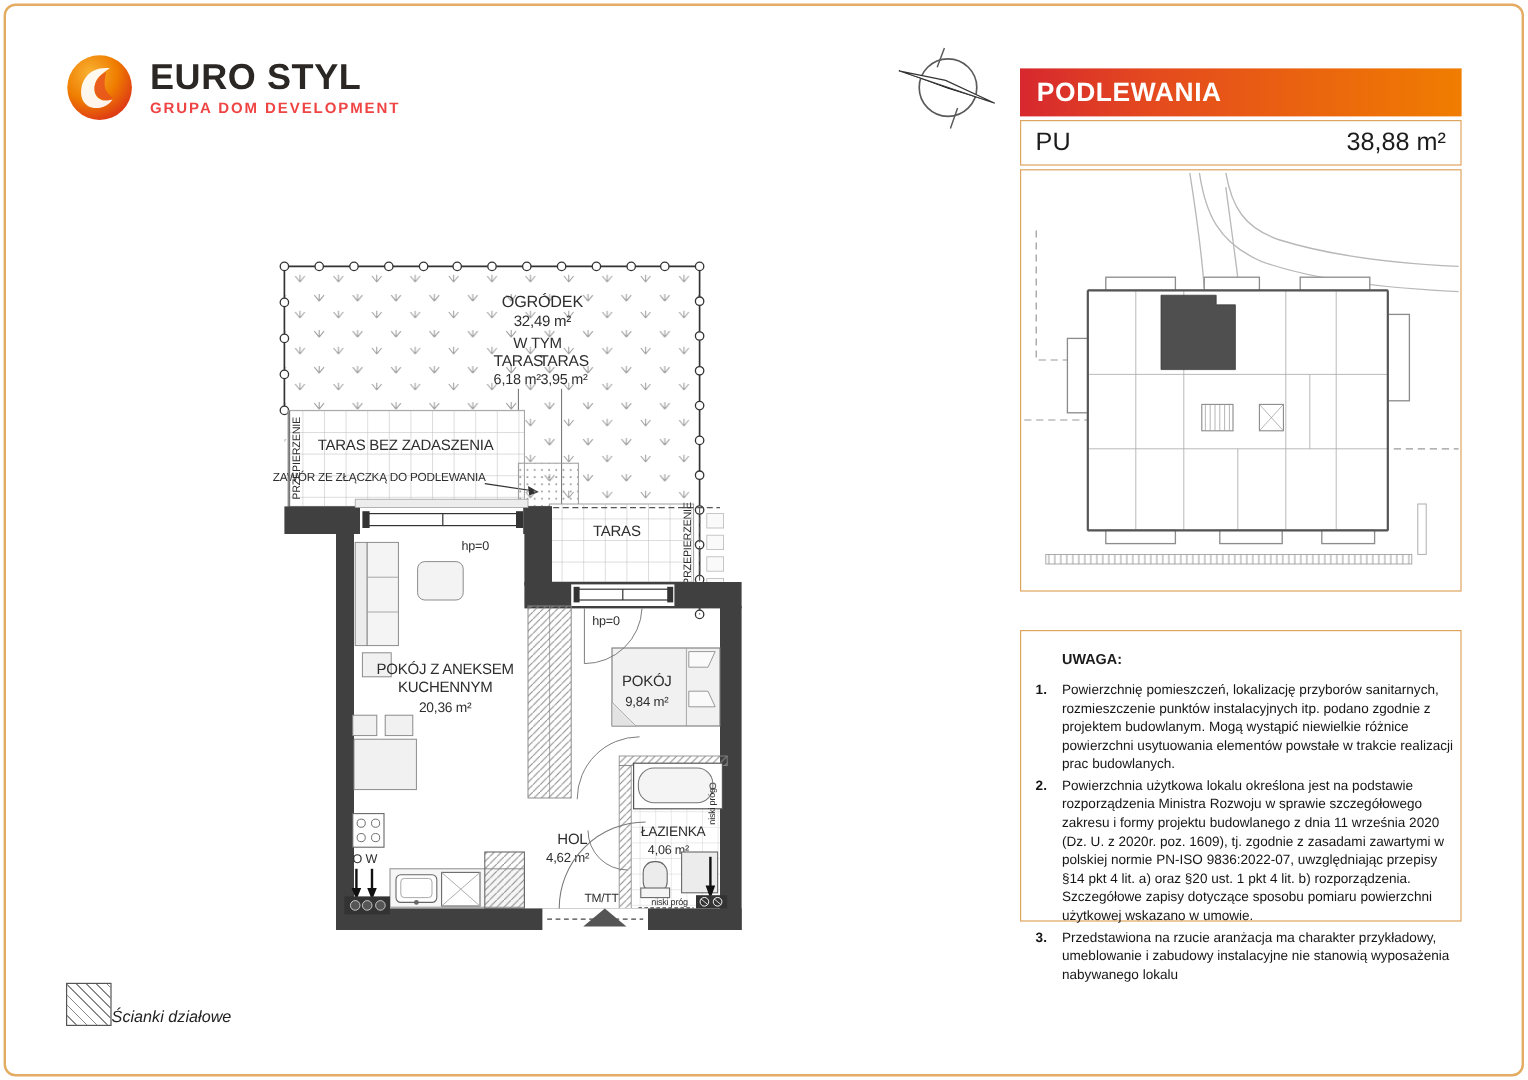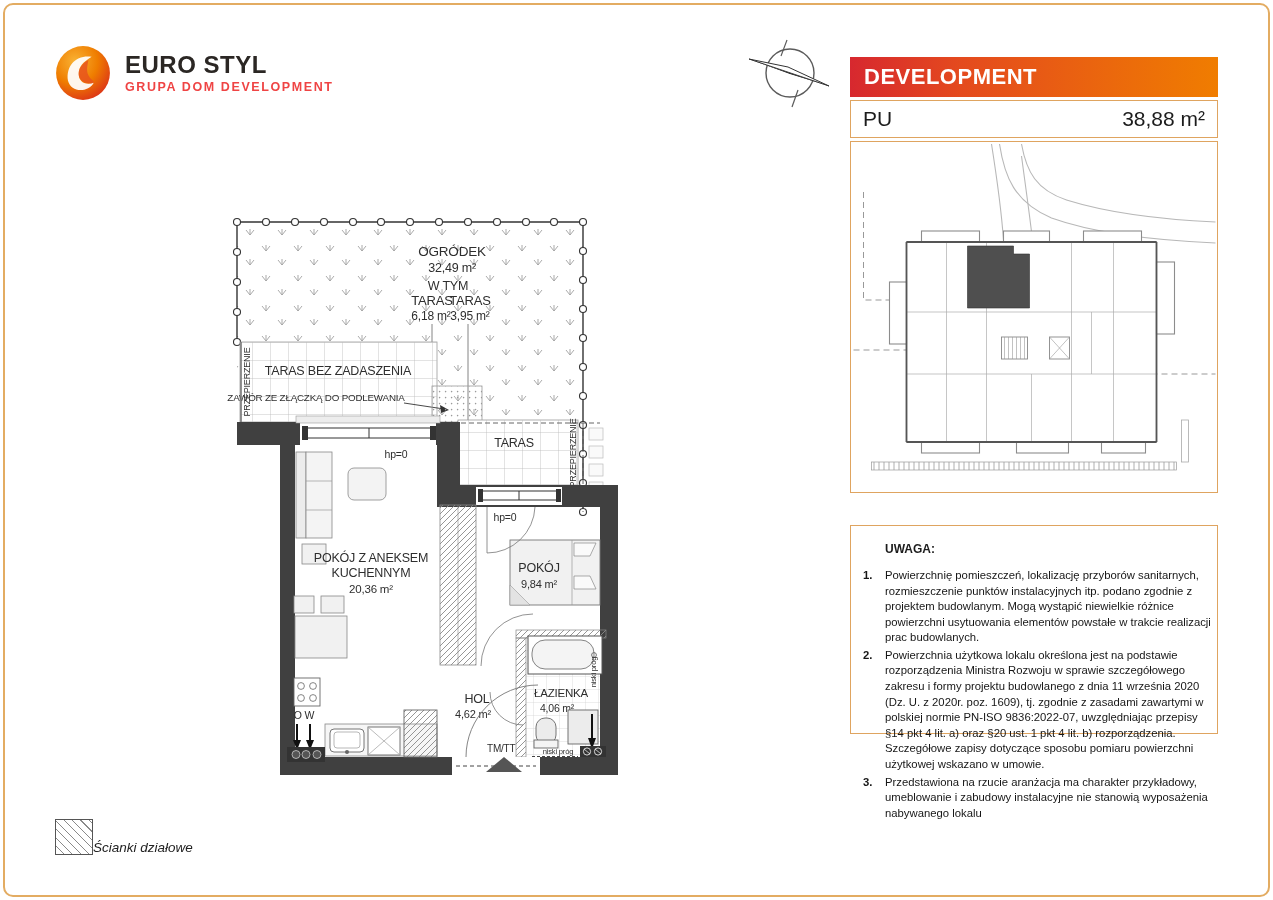--- a/index.html
+++ b/index.html
@@ -2,37 +2,37 @@
 <html><head>
 <meta charset="utf-8">
 <style>
   html,body{margin:0;padding:0;background:#fff;}
   .page{position:relative;width:1273px;height:900px;background:#fff;overflow:hidden;
         font-family:"Liberation Sans",sans-serif;color:#1c1c1c;}
   .page-frame{position:absolute;inset:3px;border:2px solid #e3ac62;border-radius:10px;pointer-events:none;}
 
   
   .brand{position:absolute;left:55px;top:44px;display:flex;align-items:center;gap:14px;}
-  .brand-text .name{font-size:24px;font-weight:800;letter-spacing:.5px;color:#2b2724;line-height:1.05;}
+  .brand-text .name{font-size:30px;font-weight:800;letter-spacing:.5px;color:#2b2724;line-height:1.05;}
   .brand-text .sub{font-size:12.5px;font-weight:600;letter-spacing:1.6px;color:#ef4444;margin-top:3px;}
 
   
   .compass{position:absolute;left:743px;top:34px;}
 
   
   .info{position:absolute;left:850px;top:57px;width:368px;}
   .street{height:40px;display:flex;align-items:center;padding-left:14px;
           background:linear-gradient(90deg,#d7282f 0%,#e44a1e 30%,#f07d00 100%);
           color:#fff;font-size:22px;font-weight:700;letter-spacing:.5px;box-sizing:border-box;}
   .irow{height:38px;margin-top:3px;border:1.5px solid #dfa460;display:flex;align-items:center;
         justify-content:space-between;padding:0 12px 0 12px;font-size:21px;box-sizing:border-box;background:#fff;}
   .irow.bold{font-weight:700;}
   .box{border:1.5px solid #dfa460;margin-top:3px;background:#fff;box-sizing:border-box;}
   .siteplan-box{height:352px;overflow:hidden;}
-  .notes-box{height:209px;padding:16px 4px 8px 12px;margin-top:32px;}
+  .notes-box{height:243px;padding:16px 4px 8px 12px;margin-top:32px;}
   .notes-title{font-weight:700;font-size:12px;margin:0 0 12px 22px;}
   .note{display:flex;gap:8px;font-size:11.3px;line-height:1.38;color:#161616;margin-bottom:2px;}
   .note .n{font-weight:700;width:14px;flex:0 0 14px;text-align:left;}
 
   
   .legend{position:absolute;left:55px;top:819px;display:flex;align-items:flex-end;font-style:italic;}
   .legend .swatch{width:36px;height:34px;border:1.2px solid #555;
      background:repeating-linear-gradient(45deg,#fff 0 5px,#8a8a8a 5px 6px);}
   .legend .lab{font-size:13.5px;color:#222;}
 
@@ -67,21 +67,21 @@
 
   <svg class="compass" width="95" height="80" viewBox="0 0 95 80">
     <circle cx="47" cy="39" r="24" fill="none" stroke="#5a5a5a" stroke-width="1.4"></circle>
     <line x1="44" y1="6" x2="38" y2="22" stroke="#5a5a5a" stroke-width="1.2"></line>
     <line x1="55" y1="56" x2="49" y2="73" stroke="#5a5a5a" stroke-width="1.2"></line>
     <polygon points="6,25 86,52 47,40" fill="#111"></polygon>
     <polygon points="6,25 86,52 45,33" fill="#fff" stroke="#333" stroke-width="1"></polygon>
   </svg>
 
   <div class="info">
-    <div class="street">DEVELOPMENT</div>
+    <div class="street">PODLEWANIA</div>
     <div class="irow">
       <span>PU</span>
       <span>38,88 m²</span>
     </div>
 
     <div class="box siteplan-box">
       <svg width="365" height="350" viewBox="0 0 364 350">
         <defs>
           <pattern id="siteHatch" width="5" height="8" patternUnits="userSpaceOnUse">
             <line x1="2.5" y1="0" x2="2.5" y2="8" stroke="#9a9a9a" stroke-width="0.8"></line>

